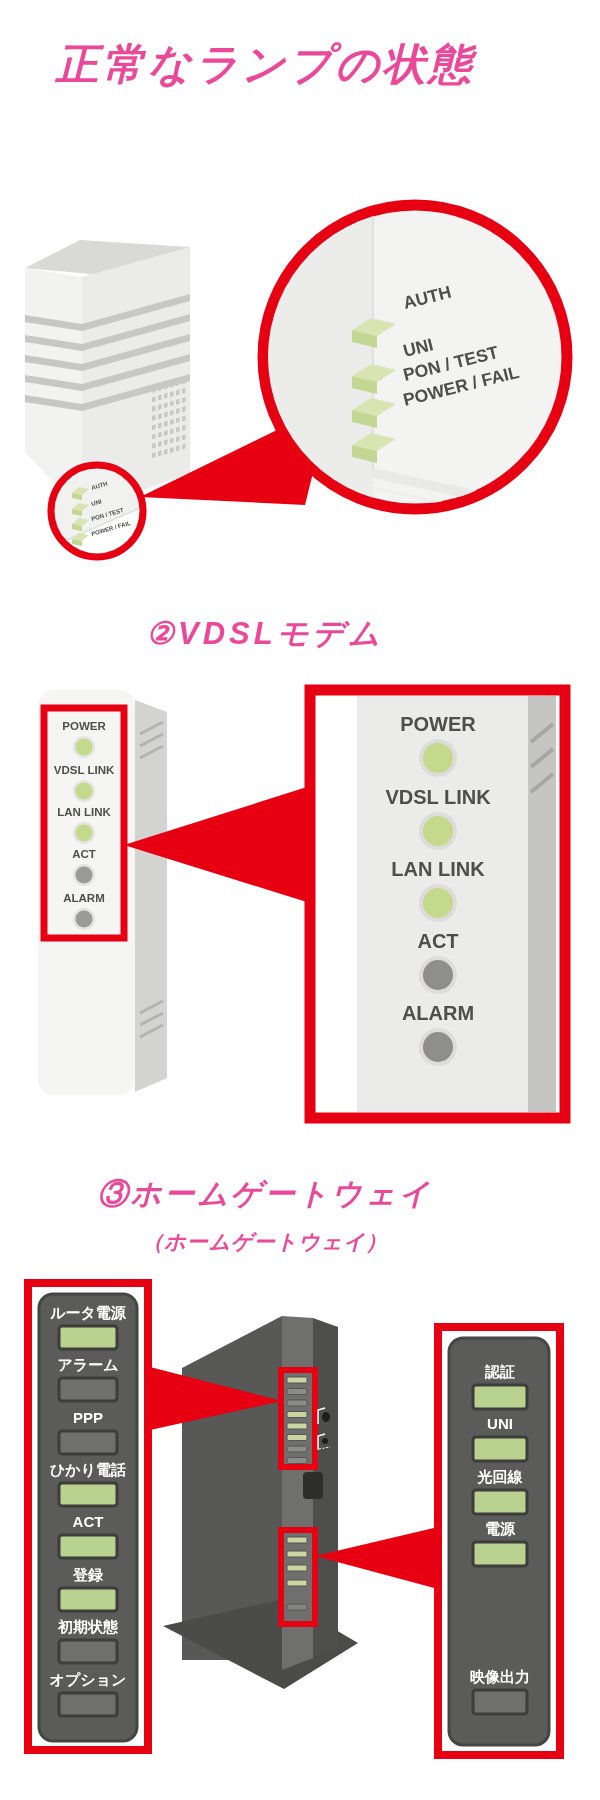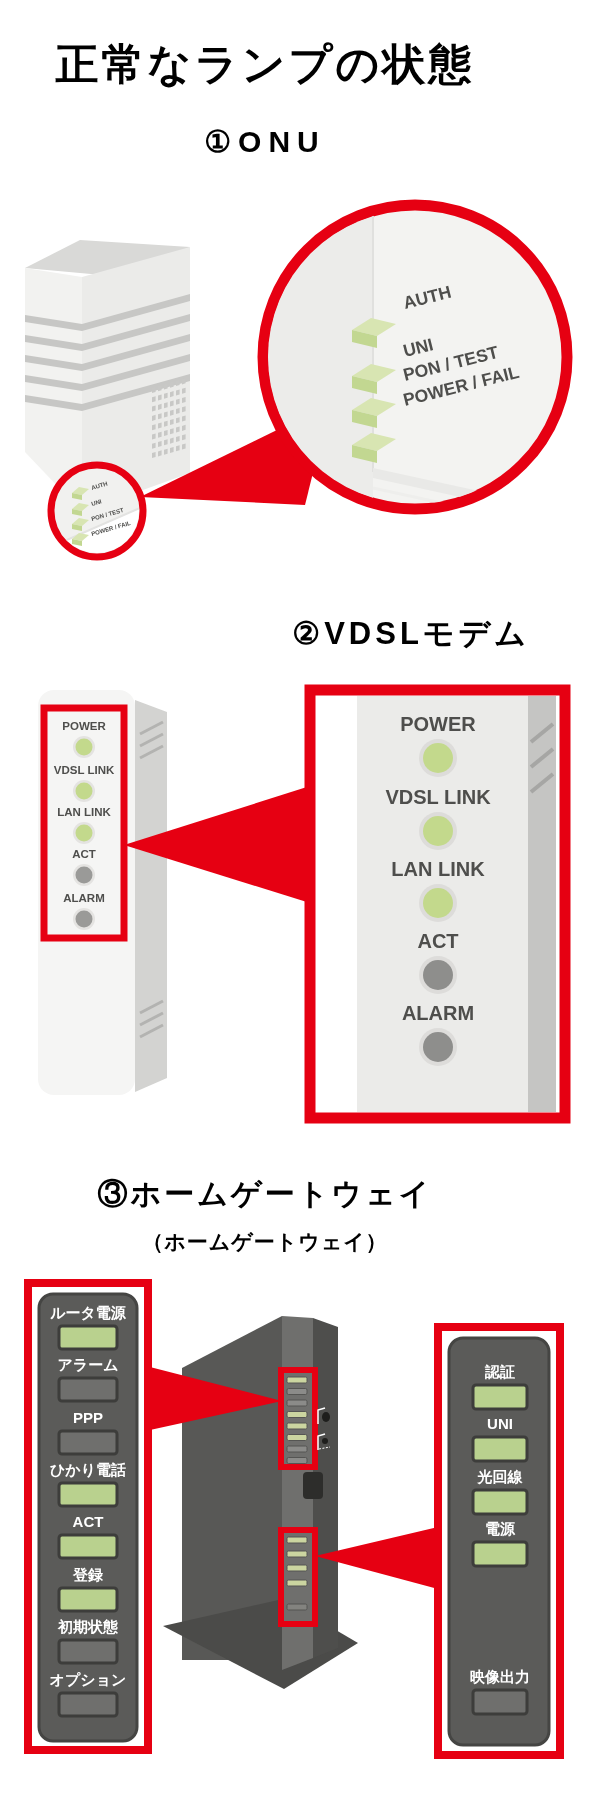--- a/index.html
+++ b/index.html
@@ -1,35 +1,34 @@
 <!DOCTYPE html>
 <html><head>
 <meta charset="utf-8">
 <style>
   html,body{margin:0;padding:0;background:#ffffff;}
   .canvas{position:relative;width:600px;height:1800px;background:#ffffff;overflow:hidden;
           font-family:"Liberation Sans",sans-serif;}
-  .hd{position:absolute;left:0;width:530px;text-align:center;color:#000000;font-weight:900;}
+  .hd{position:absolute;left:0;width:530px;text-align:center;color:#ec4899;font-weight:900;font-style:italic;}
   #title{top:36px;font-size:43px;letter-spacing:3px;}
   #h-onu{top:124px;font-size:30px;letter-spacing:7px;}
-  #h-vdsl{top:613px;font-size:31px;letter-spacing:4px;text-align:right;}
+  #h-vdsl{top:613px;font-size:31px;letter-spacing:4px;}
   #h-router{top:1174px;font-size:30px;letter-spacing:3px;}
   #h-router-sub{top:1228px;font-size:21px;letter-spacing:1px;font-weight:800;}
   svg{position:absolute;left:0;top:0;}
   text{font-family:"Liberation Sans",sans-serif;}
   .lampLbl{font-weight:bold;fill:#4e4e4c;}
   .pnlLbl{font-weight:bold;fill:#ffffff;}
 </style>
 </head>
 <body>
 
 <div class="canvas">
 
   <div id="title" class="hd">正常なランプの状態</div>
-  <div id="h-onu" class="hd"><span>①</span><span>ONU</span></div>
   <div id="h-vdsl" class="hd"><span>②</span><span>VDSLモデム</span></div>
   <div id="h-router" class="hd"><span>③</span><span>ホームゲートウェイ</span></div>
   <div id="h-router-sub" class="hd">（ホームゲートウェイ）</div>
 
   <svg width="600" height="1800" viewBox="0 0 600 1800">
     <defs>
       <clipPath id="bigClip">
           <circle cx="415" cy="357" r="147"></circle>
         </clipPath>
       <clipPath id="miniClip">

